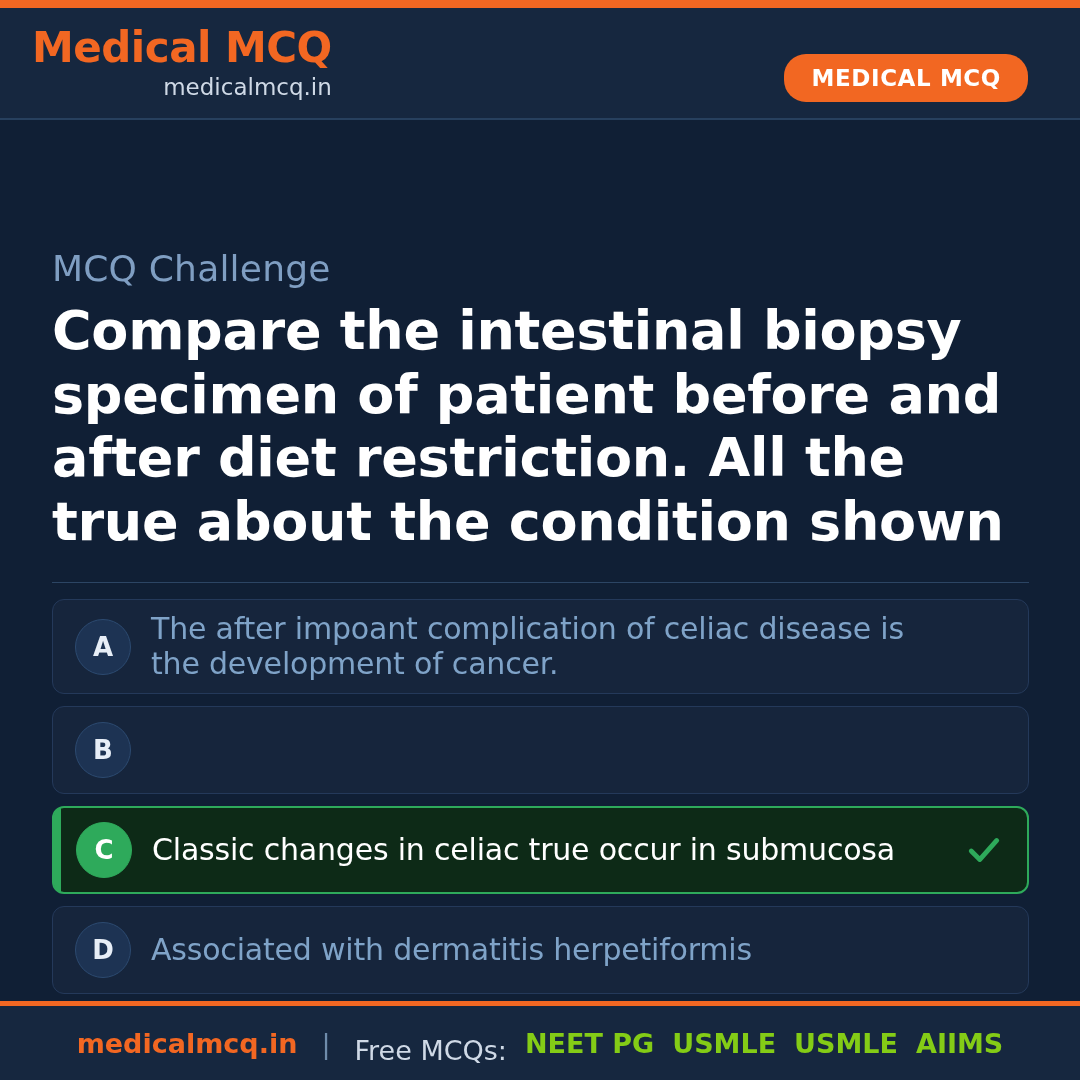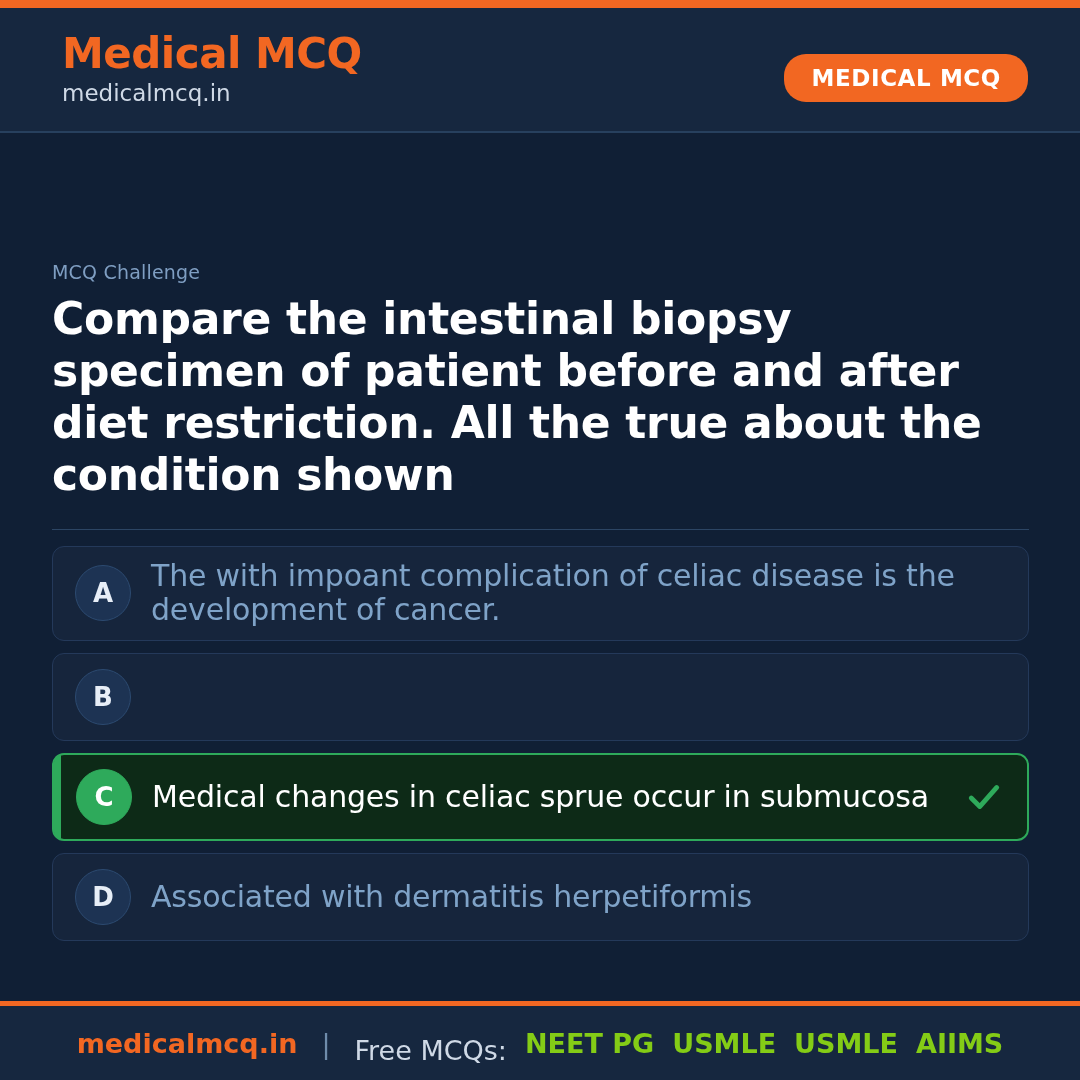--- a/index.html
+++ b/index.html
@@ -19,27 +19,28 @@
   
   .top-accent {
     height: 8px;
     width: 100%;
     background: #f26722;
     flex: 0 0 auto;
   }
   
   .header {
     position: relative;
-    height: 125px;
+    height: 112px;
     flex: 0 0 auto;
     background: #16273f;
     border-bottom: 2px solid #27405e;
     display: flex;
     align-items: center;
-    padding: 0 62px;
+    padding: 0 32px;
+    text-align: right;
   }
   .brand-block { display: flex; flex-direction: column; justify-content: center; }
   .brand-title {
     font-size: 42px;
     font-weight: bold;
     color: #f26722;
     line-height: 1.05;
     letter-spacing: -0.5px;
   }
   .brand-sub {
@@ -61,27 +62,27 @@
     border-radius: 22px;
   }
   
   .body {
     flex: 1 1 auto;
     padding: 128px 52px 0 52px;
     display: flex;
     flex-direction: column;
   }
   .eyebrow {
-    font-size: 19px;
+    font-size: 36px;
     color: #7f9ec2;
     margin-bottom: 10px;
     letter-spacing: 0.2px;
   }
   .question {
-    font-size: 44px;
+    font-size: 54px;
     font-weight: bold;
     color: #ffffff;
     line-height: 1.18;
     letter-spacing: -0.3px;
     max-width: 990px;
   }
   .divider {
     height: 1px;
     background: #2c4564;
     margin: 28px 0 16px 0;
@@ -187,30 +188,30 @@
 
   <div class="body">
     <div class="eyebrow">MCQ Challenge</div>
     <div class="question">Compare the intestinal biopsy specimen of patient before and after diet restriction. All the true about the condition shown</div>
     <div class="divider"></div>
 
     <div class="options">
 
       <div class="option">
         <div class="badge">A</div>
-        <div class="opt-text">The with impoant complication of celiac disease is the development of cancer.</div>
+        <div class="opt-text">The after impoant complication of celiac disease is the development of cancer.</div>
       </div>
 
       <div class="option">
         <div class="badge">B</div>
       </div>
 
       <div class="option correct">
         <div class="badge">C</div>
-        <div class="opt-text">Medical changes in celiac sprue occur in submucosa</div>
+        <div class="opt-text">Classic changes in celiac true occur in submucosa</div>
         <svg class="check" viewBox="0 0 32 32">
           <path d="M4 17 L12 25 L28 7" fill="none" stroke="#2eaa5b" stroke-width="4.5" stroke-linecap="round" stroke-linejoin="round"></path>
         </svg>
       </div>
 
       <div class="option">
         <div class="badge">D</div>
         <div class="opt-text">Associated with dermatitis herpetiformis</div>
       </div>
 

